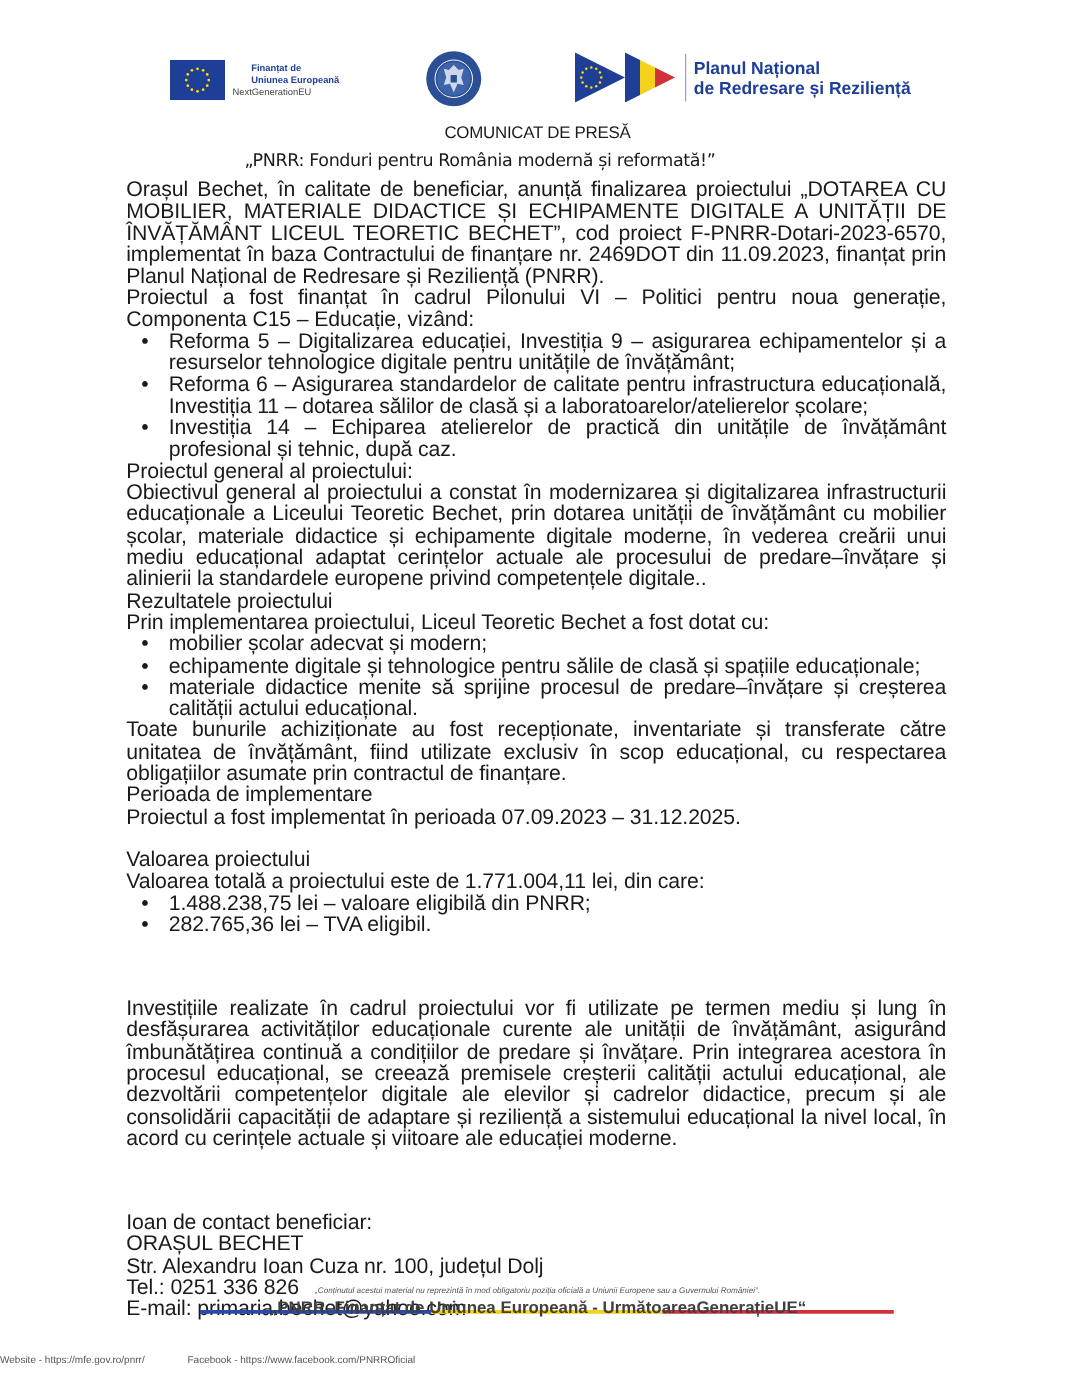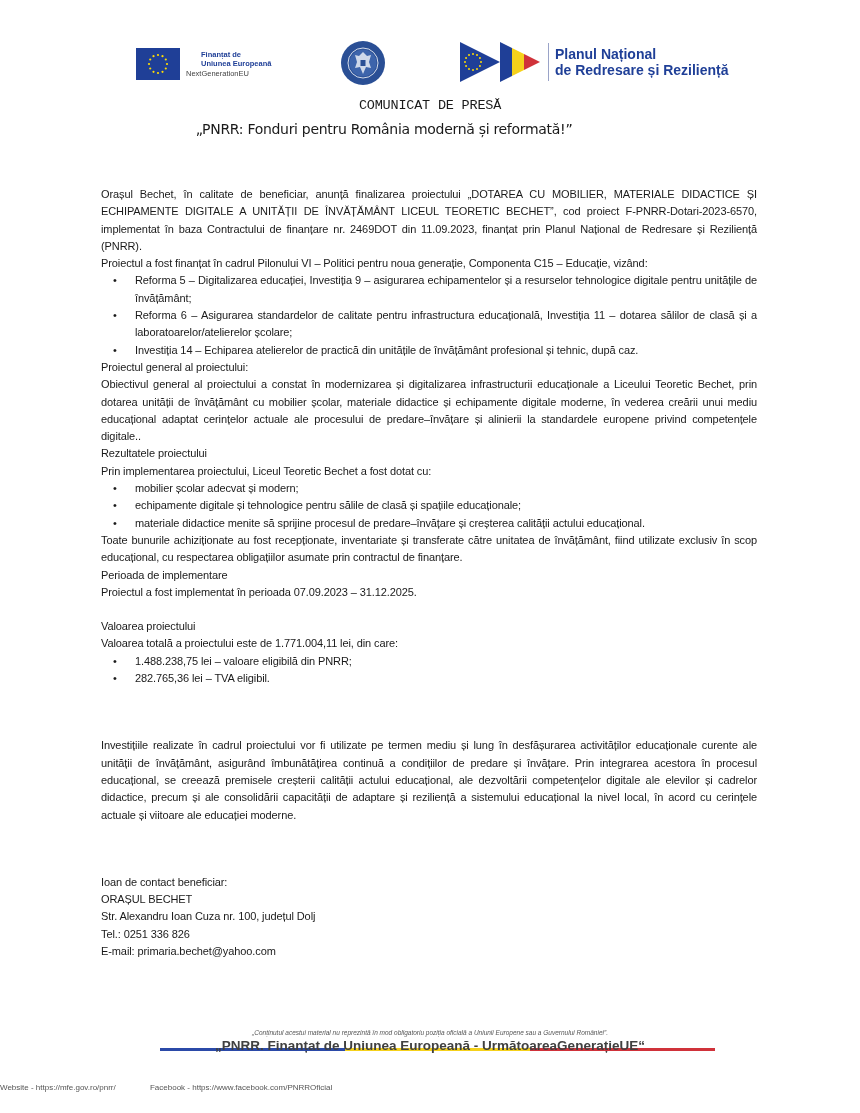--- a/index.html
+++ b/index.html
@@ -73,44 +73,43 @@
       font-size: 14px;
       line-height: 16px;
     }
     
     .title {
       position: absolute;
       top: 98px;
       left: 0;
       width: 860px;
       text-align: center;
-      font-family: Liberation Mono, monospace;
+      font-family: Liberation Sans, sans-serif;
       font-size: 13.5px;
       letter-spacing: -0.2px;
     }
     .subtitle {
       position: absolute;
       top: 121px;
       left: 0;
       width: 768px;
       text-align: center;
       font-family: "DejaVu Sans", sans-serif;
       font-size: 14px;
       letter-spacing: -0.3px;
     }
     
     .content {
       position: absolute;
       top: 143px;
       left: 101px;
       width: 656px;
-      font-size: 11px;
+      font-size: 17px;
       line-height: 17.3px;
       letter-spacing: -0.1px;
-      margin-top: 43px;
     }
     .content p {
       margin: 0;
       text-align: justify;
     }
     .content ul {
       margin: 0;
       padding: 0;
       list-style: none;
     }

